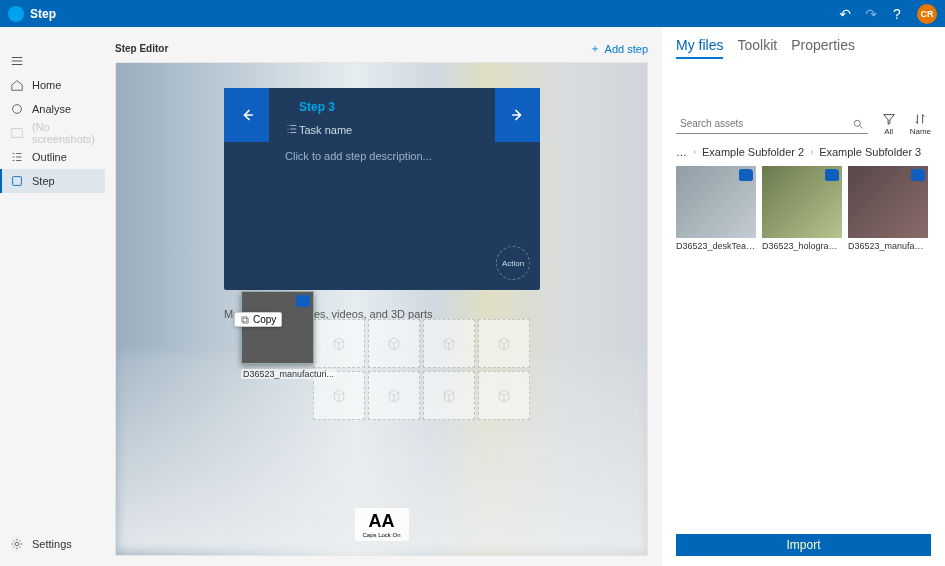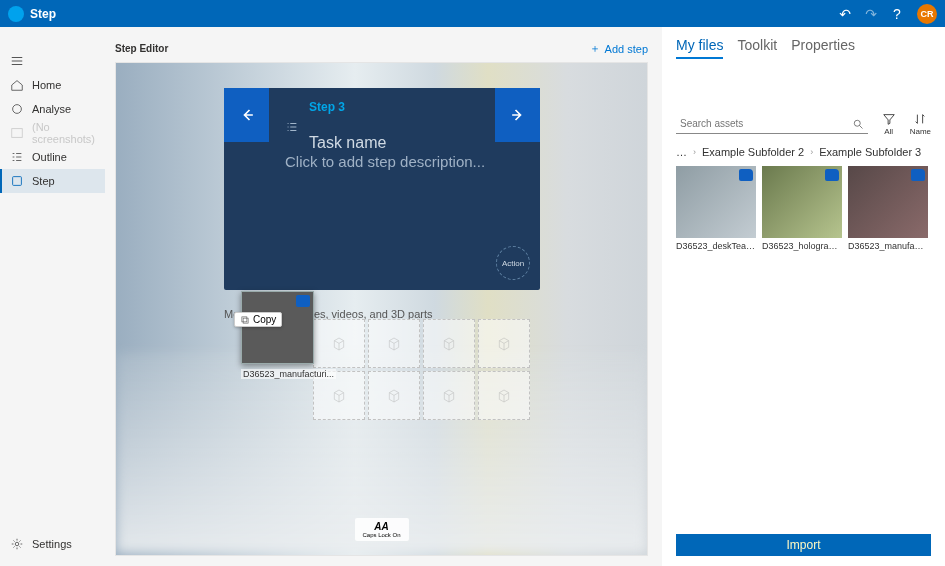--- a/index.html
+++ b/index.html
@@ -30,41 +30,41 @@
 .editor-head h2 { font-size: 10px; font-weight: 600; color: #323130; }
 .add-step { font-size: 11px; color: #0078d4; cursor: pointer; display: flex; align-items: center; gap: 4px; }
 .canvas { position: relative; width: 100%; height: 494px; border: 1px solid #e5e5e5; background: linear-gradient(90deg, #9aaec0 0%, #b8c7d3 18%, #e6edf0 45%, #cfd9e0 60%, #e0dfc5 70%, #d8dcdf 85%, #cfd5da 100%); overflow: hidden; }
 .canvas::before { content:""; position:absolute; left:0; right:0; top:290px; height:200px; background: linear-gradient(180deg, rgba(220,226,228,.2), rgba(235,238,240,.9)); filter: blur(6px); }
 
 
 .step-card { position: absolute; left: 108px; top: 25px; width: 316px; height: 202px; background: #1f3b5e; border-radius: 2px; display: flex; }
 .nav-arrow { width: 45px; height: 54px; background: #0f5fc1; display: flex; align-items: center; justify-content: center; color: #fff; cursor: pointer; }
 .nav-arrow.right { position: absolute; right: 0; top: 0; }
 .step-body { padding: 12px 16px 10px 16px; flex: 1; color: #fff; position: relative; }
-.step-row { display: flex; align-items: center; gap: 10px; }
+.step-row { display: flex; align-items: flex-end; gap: 0; }
 .list-ico { width: 14px; height: 14px; margin-top: 2px; opacity: .85; }
 .step-title { font-size: 12px; color: #00a6e8; font-weight: 600; }
-.step-sub { font-size: 16px; color: #d0dae4; margin-top: 20px; }
-.step-desc { font-size: 15px; color: #9fb1c5; margin-top: 1px; }
+.step-sub { font-size: 11px; color: #d0dae4; margin-top: 10px; }
+.step-desc { font-size: 11px; color: #9fb1c5; margin-top: 14px; }
 .action-btn { position: absolute; right: 10px; bottom: 10px; width: 34px; height: 34px; border: 1.5px dashed #5e80a2; border-radius: 50%; display:flex; align-items:center; justify-content:center; font-size: 8px; color: #d0dae4; cursor: pointer; }
 
 
 .media-label { position: absolute; left: 108px; top: 245px; font-size: 11px; color: #555; }
 .slot-grid { position: absolute; left: 197px; top: 256px; display: grid; grid-template-columns: repeat(4, 52px); grid-auto-rows: 49px; gap: 3px; }
 .slot { border: 1px dashed #c2c2c2; background: rgba(255,255,255,.55); display:flex; align-items:center; justify-content:center; color:#b5b5b5; }
 .slot svg { width: 16px; height: 16px; opacity: .5; }
 
 
 .drag-prev { position: absolute; left: 125px; top: 228px; width: 73px; height: 73px; background:#5a5a5a; border: 1px solid #9aa; box-shadow: 0 2px 6px rgba(0,0,0,.4); }
 .drag-prev .badge { position: absolute; top: 3px; right: 3px; width: 14px; height: 12px; background: #0f5fc1; border-radius: 2px; }
 .drag-caption { position: absolute; left: 125px; top: 306px; font-size: 9px; color: #333; background: rgba(255,255,255,.6); padding: 0 2px; }
 .copy-tip { position: absolute; left: 118px; top: 249px; background: #fff; border: 1px solid #ccc; font-size: 10px; padding: 1px 5px; display:flex; align-items:center; gap:3px; border-radius:2px; box-shadow: 0 1px 3px rgba(0,0,0,.25); }
 
 .caps { position:absolute; left:50%; bottom:14px; transform:translateX(-50%); text-align:center; background: rgba(255,255,255,.85); padding: 3px 8px; border-radius:2px; }
-.caps .aa { font-size: 10px; font-weight:700;font-style:italic; }
+.caps .aa { font-size: 18px; font-weight:700; }
 .caps .txt { font-size: 6px; }
 
 
 .rpanel { width: 283px; background: #fff; padding: 10px 14px; display: flex; flex-direction: column; }
 .tabs { display: flex; gap: 14px; margin-bottom: 8px; }
 .tab { font-size: 14px; color: #666; padding-bottom: 4px; cursor: pointer; }
 .tab.active { color: #0067b8; border-bottom: 2px solid #0078d4; font-weight: 500; }
 .search-row { display: flex; align-items: center; gap: 14px; margin-bottom: 6px; margin-top: 45px; }
 .searchbox { flex:1; display:flex; align-items:center; border-bottom: 1px solid #888; padding: 0 4px; height: 20px; }
 .searchbox input { border:none; outline:none; font-size:10px; flex:1; background: transparent; }

